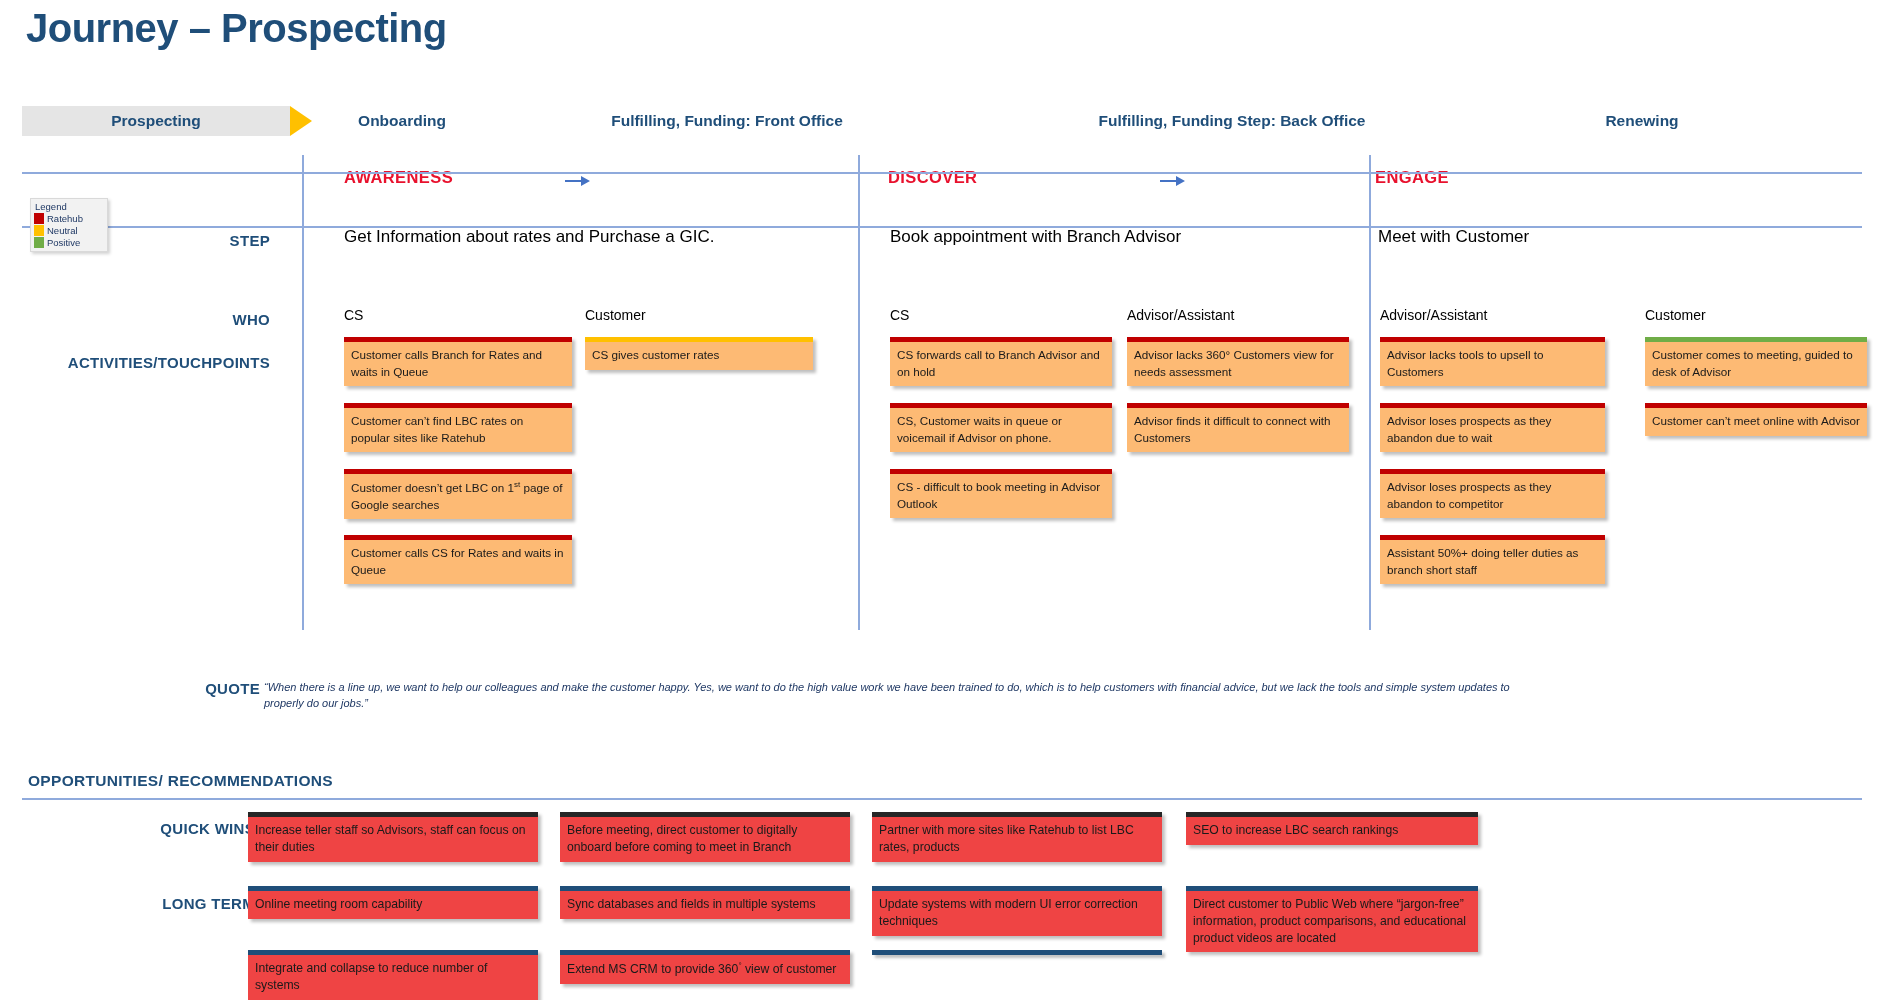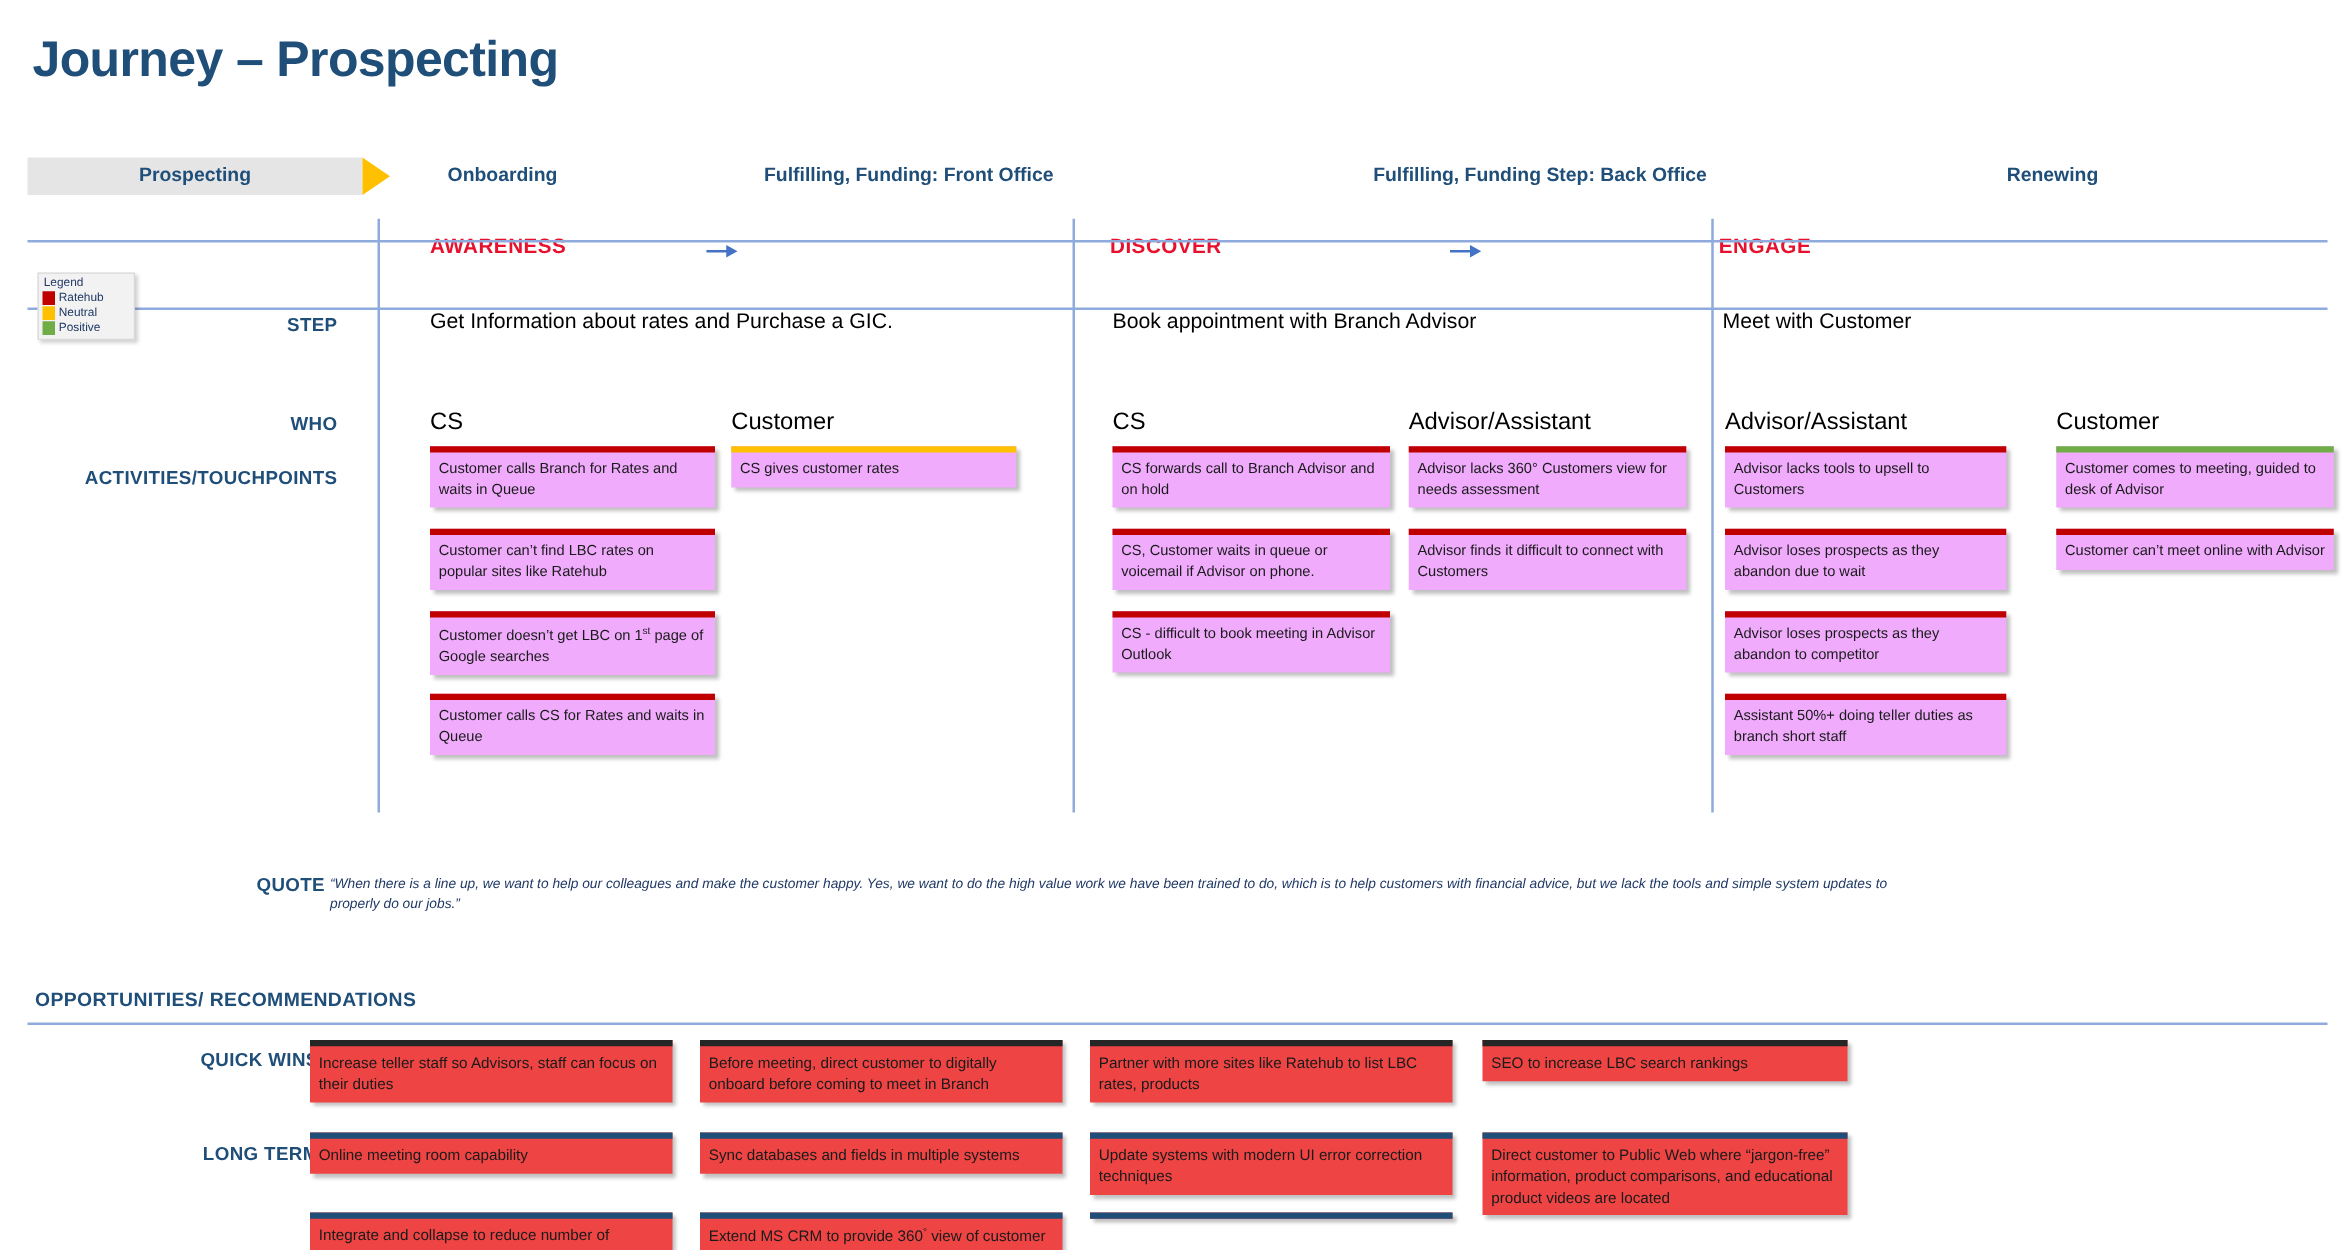--- a/index.html
+++ b/index.html
@@ -3,21 +3,21 @@
 <meta charset="utf-8">
 <style>
   * { box-sizing: border-box; }
   html, body {
     margin: 0; padding: 0;
     width: 1880px; height: 1000px;
     background: #ffffff;
     font-family: "Liberation Sans", sans-serif;
     overflow: hidden;
   }
-  .page { position: relative; width: 1880px; height: 956px; margin-top: 20px; }
+  .page { position: relative; width: 1880px; height: 956px; }
 
   
   .title {
     position: absolute; left: 26px; top: 6px;
     font-size: 40px; font-weight: bold; color: #1F4E79;
     letter-spacing: -0.5px;
   }
 
   
   .phases { position: absolute; left: 22px; top: 106px; width: 1840px; height: 30px; }
@@ -73,27 +73,27 @@
   .legend-txt { font-size: 9.5px; color: #1F3864; }
 
   
   .step-text {
     position: absolute; font-size: 17px; color: #000000;
     font-family: "Liberation Sans", sans-serif;
   }
 
   
   .who {
-    position: absolute; font-size: 19px; color: #000000;
+    position: absolute; font-size: 14px; color: #000000;
   }
 
   
   .card {
     position: absolute;
-    background: #f0abfc;
+    background: #fdba74;
     box-shadow: 3px 3px 3px rgba(0,0,0,0.25);
   }
   .card .bar { height: 5px; width: 100%; }
   .card .txt {
     padding: 5px 7px 6px 7px;
     font-size: 11.7px; line-height: 1.42; color: #1a1a1a;
   }
   .card .txt sup { font-size: 8px; vertical-align: super; }
 
   

